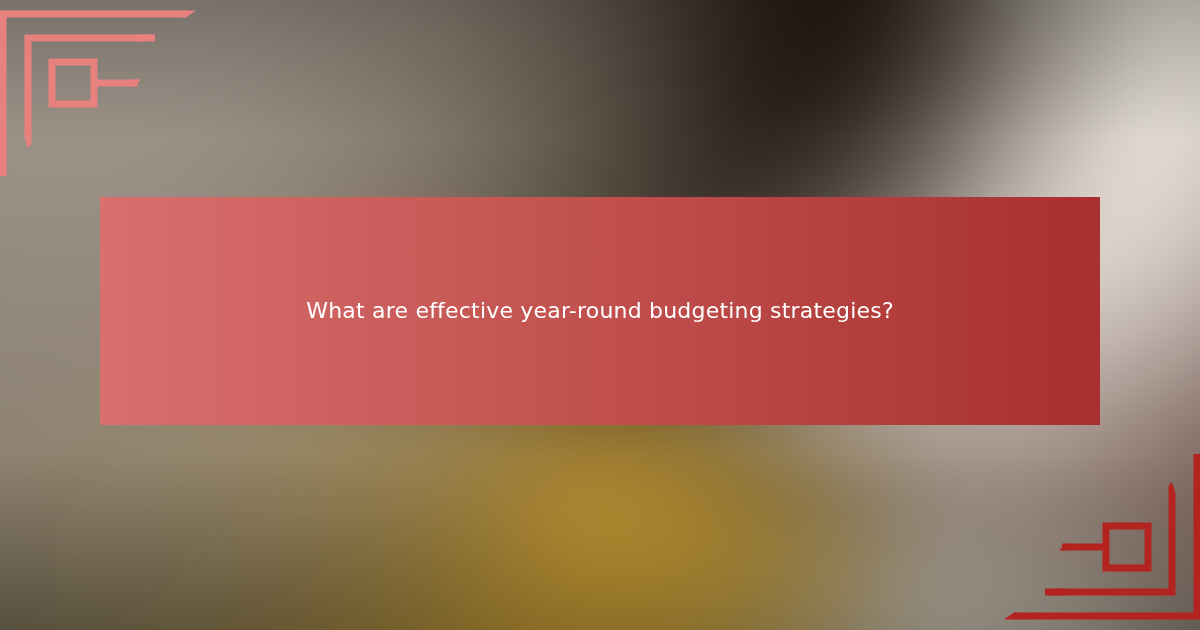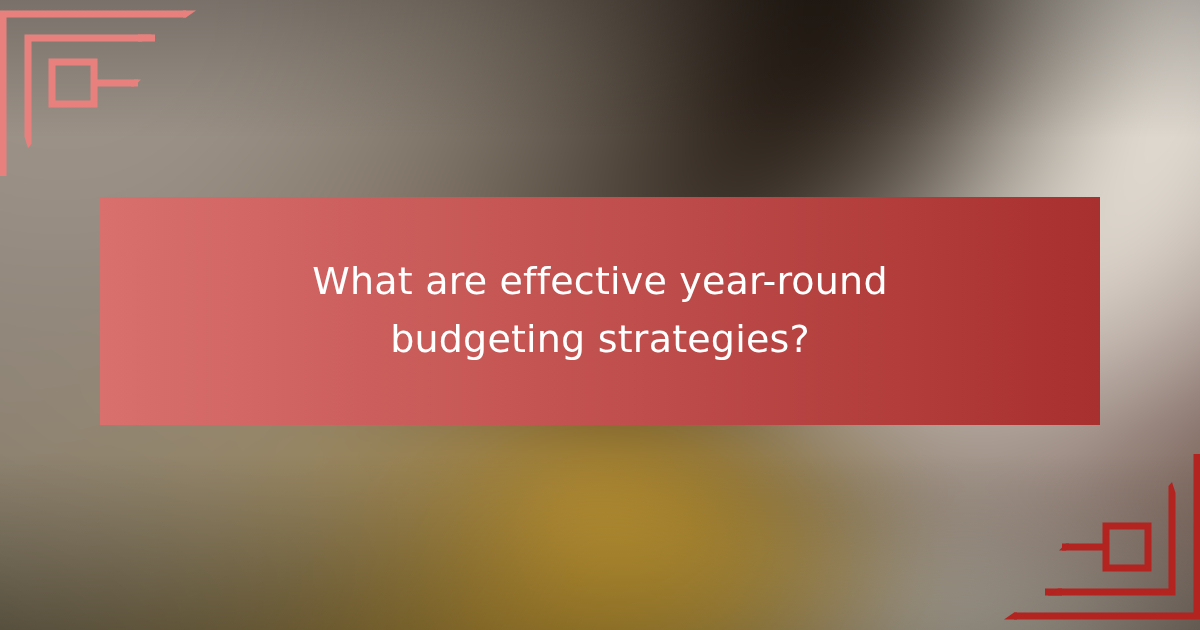--- a/index.html
+++ b/index.html
@@ -61,21 +61,21 @@
   .orn-br{right:0;bottom:0;width:220px;height:200px;transform:rotate(180deg);}
 
   
   .banner{
     position:absolute;left:100px;top:197px;width:1000px;height:228px;
     display:flex;align-items:center;justify-content:center;
     box-sizing:border-box;padding:14px 64px;
   }
   .banner-title{
     margin:0;
-    font-size:38px;line-height:1.52;font-weight:400;
+    font-size:22px;line-height:1.52;font-weight:400;
     color:#ffffff;text-align:center;letter-spacing:.2px;
     max-width:700px;
   }
 </style>
 </head>
 <body>
 
 <div class="card">
 
   <div class="bg">

